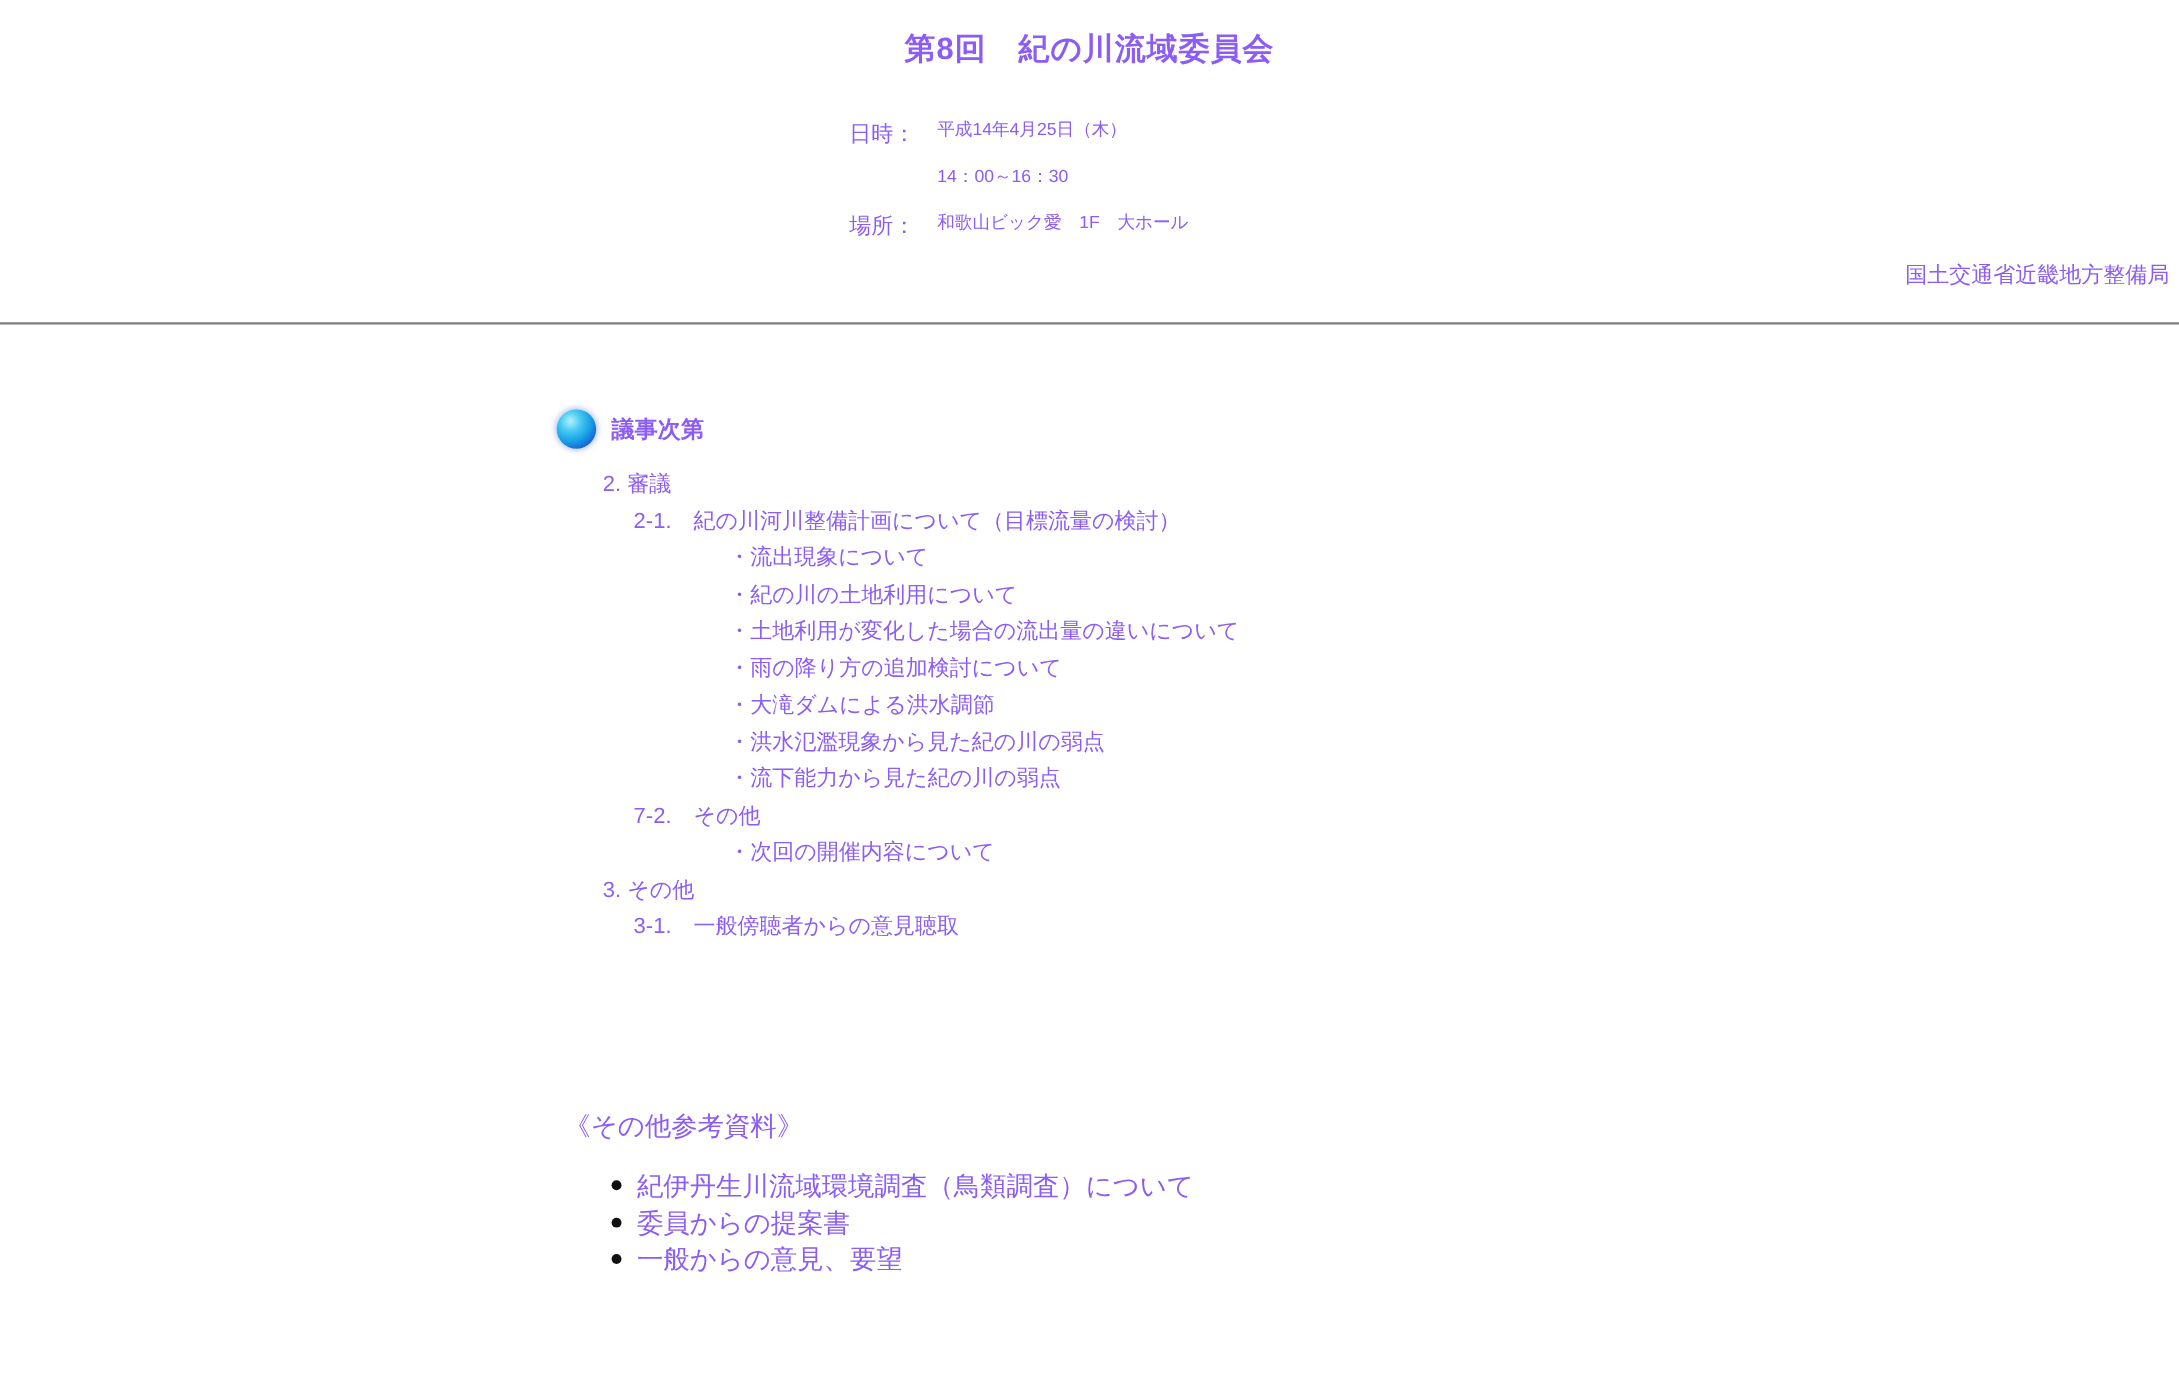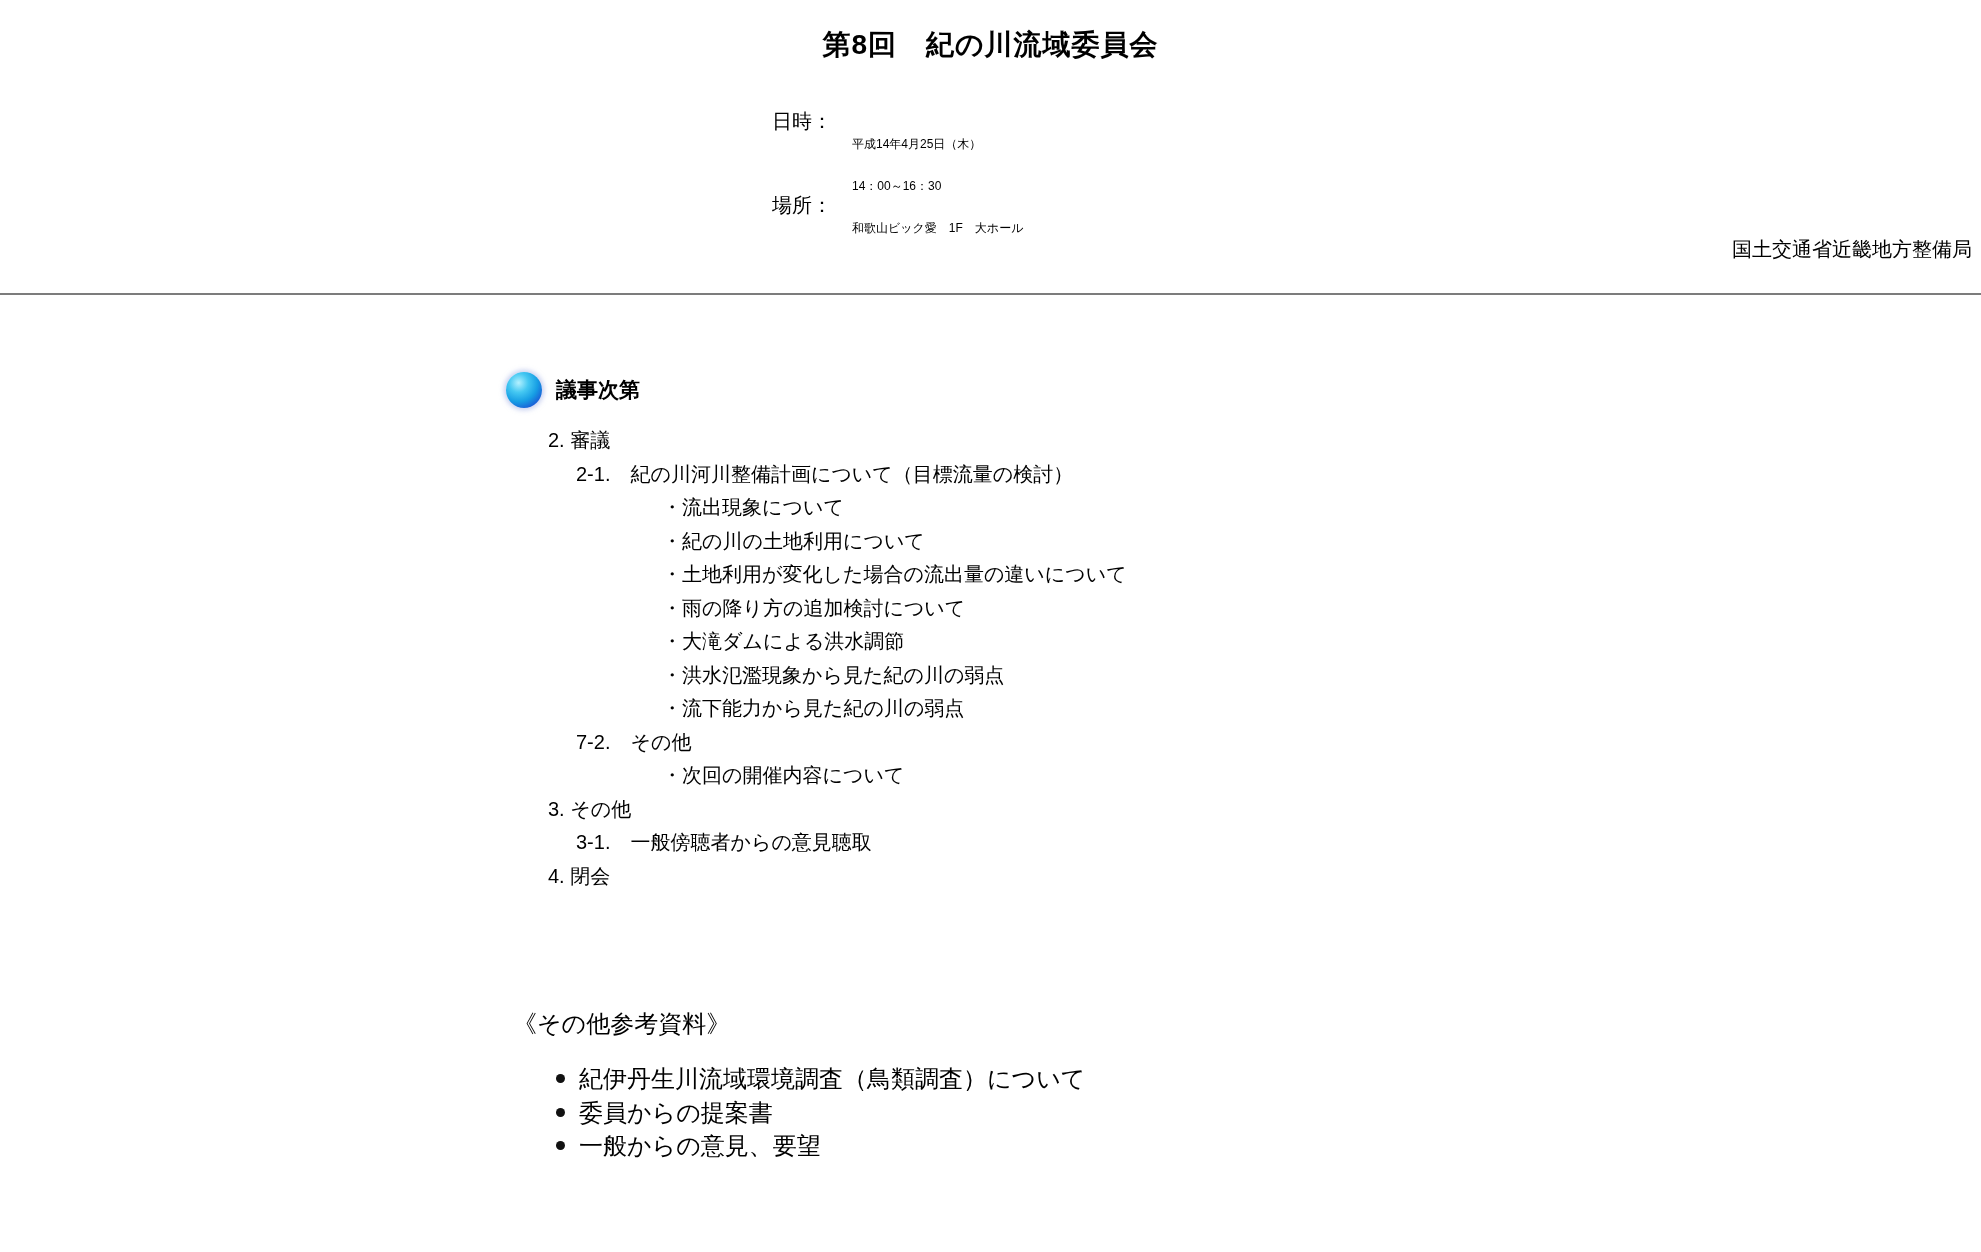--- a/index.html
+++ b/index.html
@@ -6,21 +6,21 @@
     margin: 0;
     padding: 0;
     background: #ffffff;
   }
   .page {
     position: relative;
     width: 1981px;
     height: 1252px;
     background: #ffffff;
     font-family: "Liberation Sans", "DejaVu Sans", sans-serif;
-    color: #000000;
+    color: #8b5cf6;
     overflow: hidden;
   }
 
   
   .doc-title {
     position: absolute;
     top: 26px;
     left: 0;
     width: 100%;
     text-align: center;
@@ -29,22 +29,21 @@
     letter-spacing: 1px;
   }
   .meta-label {
     position: absolute;
     left: 772px;
     font-size: 20px;
   }
   .meta-value {
     position: absolute;
     left: 852px;
-    font-size: 12px;
-    margin-top: 28px;
+    font-size: 16px;
   }
   .row-datetime { top: 108px; }
   .row-time     { top: 150px; }
   .row-place    { top: 192px; }
   .org-line {
     position: absolute;
     top: 236px;
     right: 9px;
     font-size: 20px;
   }
@@ -153,21 +152,20 @@
     <div class="agenda-line lvl3">・紀の川の土地利用について</div>
     <div class="agenda-line lvl3">・土地利用が変化した場合の流出量の違いについて</div>
     <div class="agenda-line lvl3">・雨の降り方の追加検討について</div>
     <div class="agenda-line lvl3">・大滝ダムによる洪水調節</div>
     <div class="agenda-line lvl3">・洪水氾濫現象から見た紀の川の弱点</div>
     <div class="agenda-line lvl3">・流下能力から見た紀の川の弱点</div>
     <div class="agenda-line lvl2">7-2.　その他</div>
     <div class="agenda-line lvl3">・次回の開催内容について</div>
     <div class="agenda-line lvl1">3. その他</div>
     <div class="agenda-line lvl2">3-1.　一般傍聴者からの意見聴取</div>
-    <div class="agenda-line lvl1">4. 閉会</div>
   </div>
 
   <div class="ref-heading">《その他参考資料》</div>
 
   <div class="ref-list">
     <div class="ref-item">
       <span class="bullet-dot"></span><span>紀伊丹生川流域環境調査（鳥類調査）について</span>
     </div>
     <div class="ref-item">
       <span class="bullet-dot"></span><span>委員からの提案書</span>

